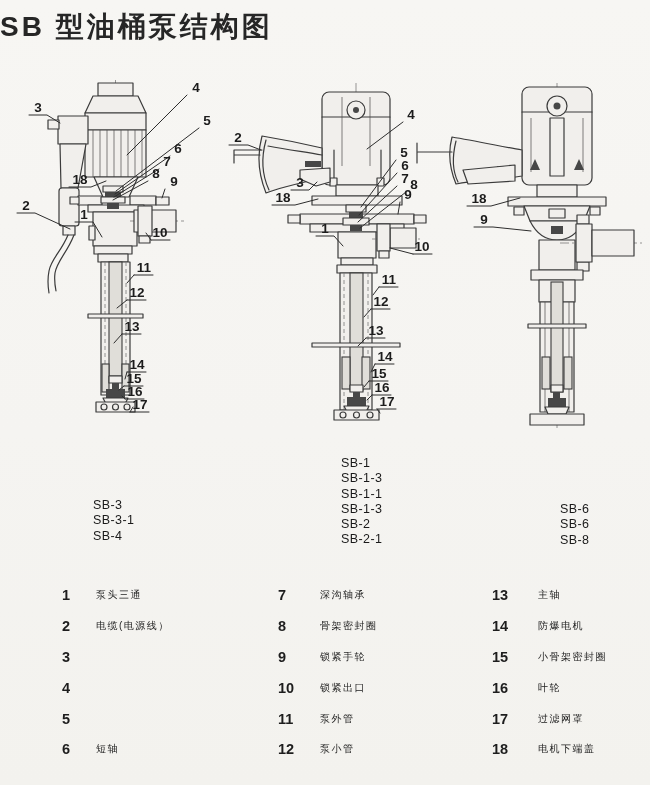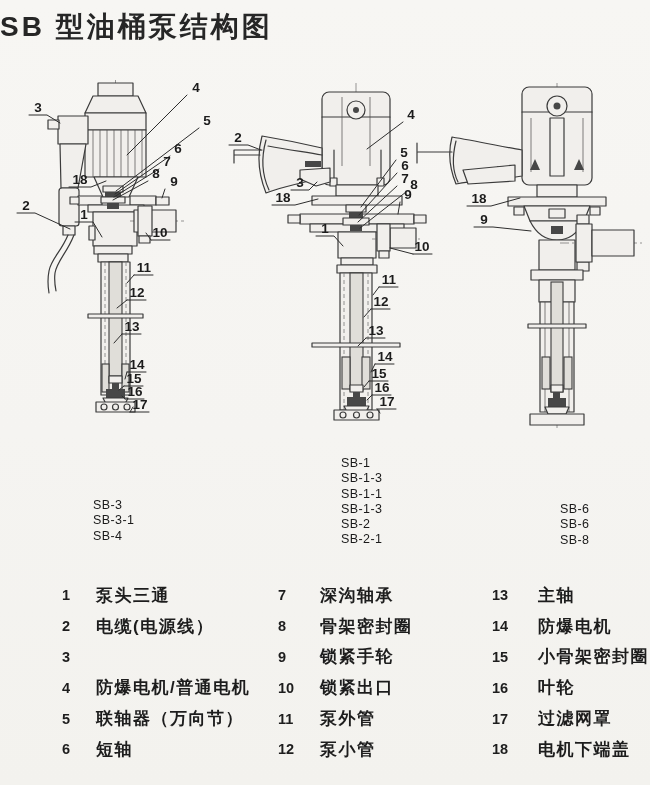--- a/index.html
+++ b/index.html
@@ -37,21 +37,21 @@
     font-weight:normal;font-size:12.5px;line-height:15.3px;
     color:#1a1a1a;letter-spacing:0.4px;
   }
   
   .legend-col{position:absolute;display:flex;flex-direction:column;}
   .lrow{height:30.8px;display:flex;align-items:center;}
   .lnum{font-weight:bold;font-size:14.5px;color:#1d1d1d;flex:none;}
   .c1 .lnum{width:34px}
   .c2 .lnum{width:42px}
   .c3 .lnum{width:46px}
-  .lname{font-weight:bold;font-size:17px;color:#1d1d1d;letter-spacing:1.5px;white-space:nowrap;}
+  .lname{font-weight:normal;font-size:10px;color:#1d1d1d;letter-spacing:1.5px;white-space:nowrap;}
 </style>
 </head>
 <body>
 
 <div id="page">
 
   <div class="title">SB 型油桶泵结构图</div>
 
   <svg width="650" height="580" viewBox="0 0 650 580">
 
@@ -347,25 +347,23 @@
       </div>
     <div class="lrow">
         <span class="lnum">2</span>
         <span class="lname">电缆(电源线）</span>
       </div>
     <div class="lrow">
         <span class="lnum">3</span>
       </div>
     <div class="lrow">
         <span class="lnum">4</span>
-        <span class="lname">防爆电机/普通电机</span>
       </div>
     <div class="lrow">
         <span class="lnum">5</span>
-        <span class="lname">联轴器（万向节）</span>
       </div>
     <div class="lrow">
         <span class="lnum">6</span>
         <span class="lname">短轴</span>
       </div>
   </div>
   <div class="legend-col c2" style="left:278px;top:580px">
     <div class="lrow">
         <span class="lnum">7</span>
         <span class="lname">深沟轴承</span>

